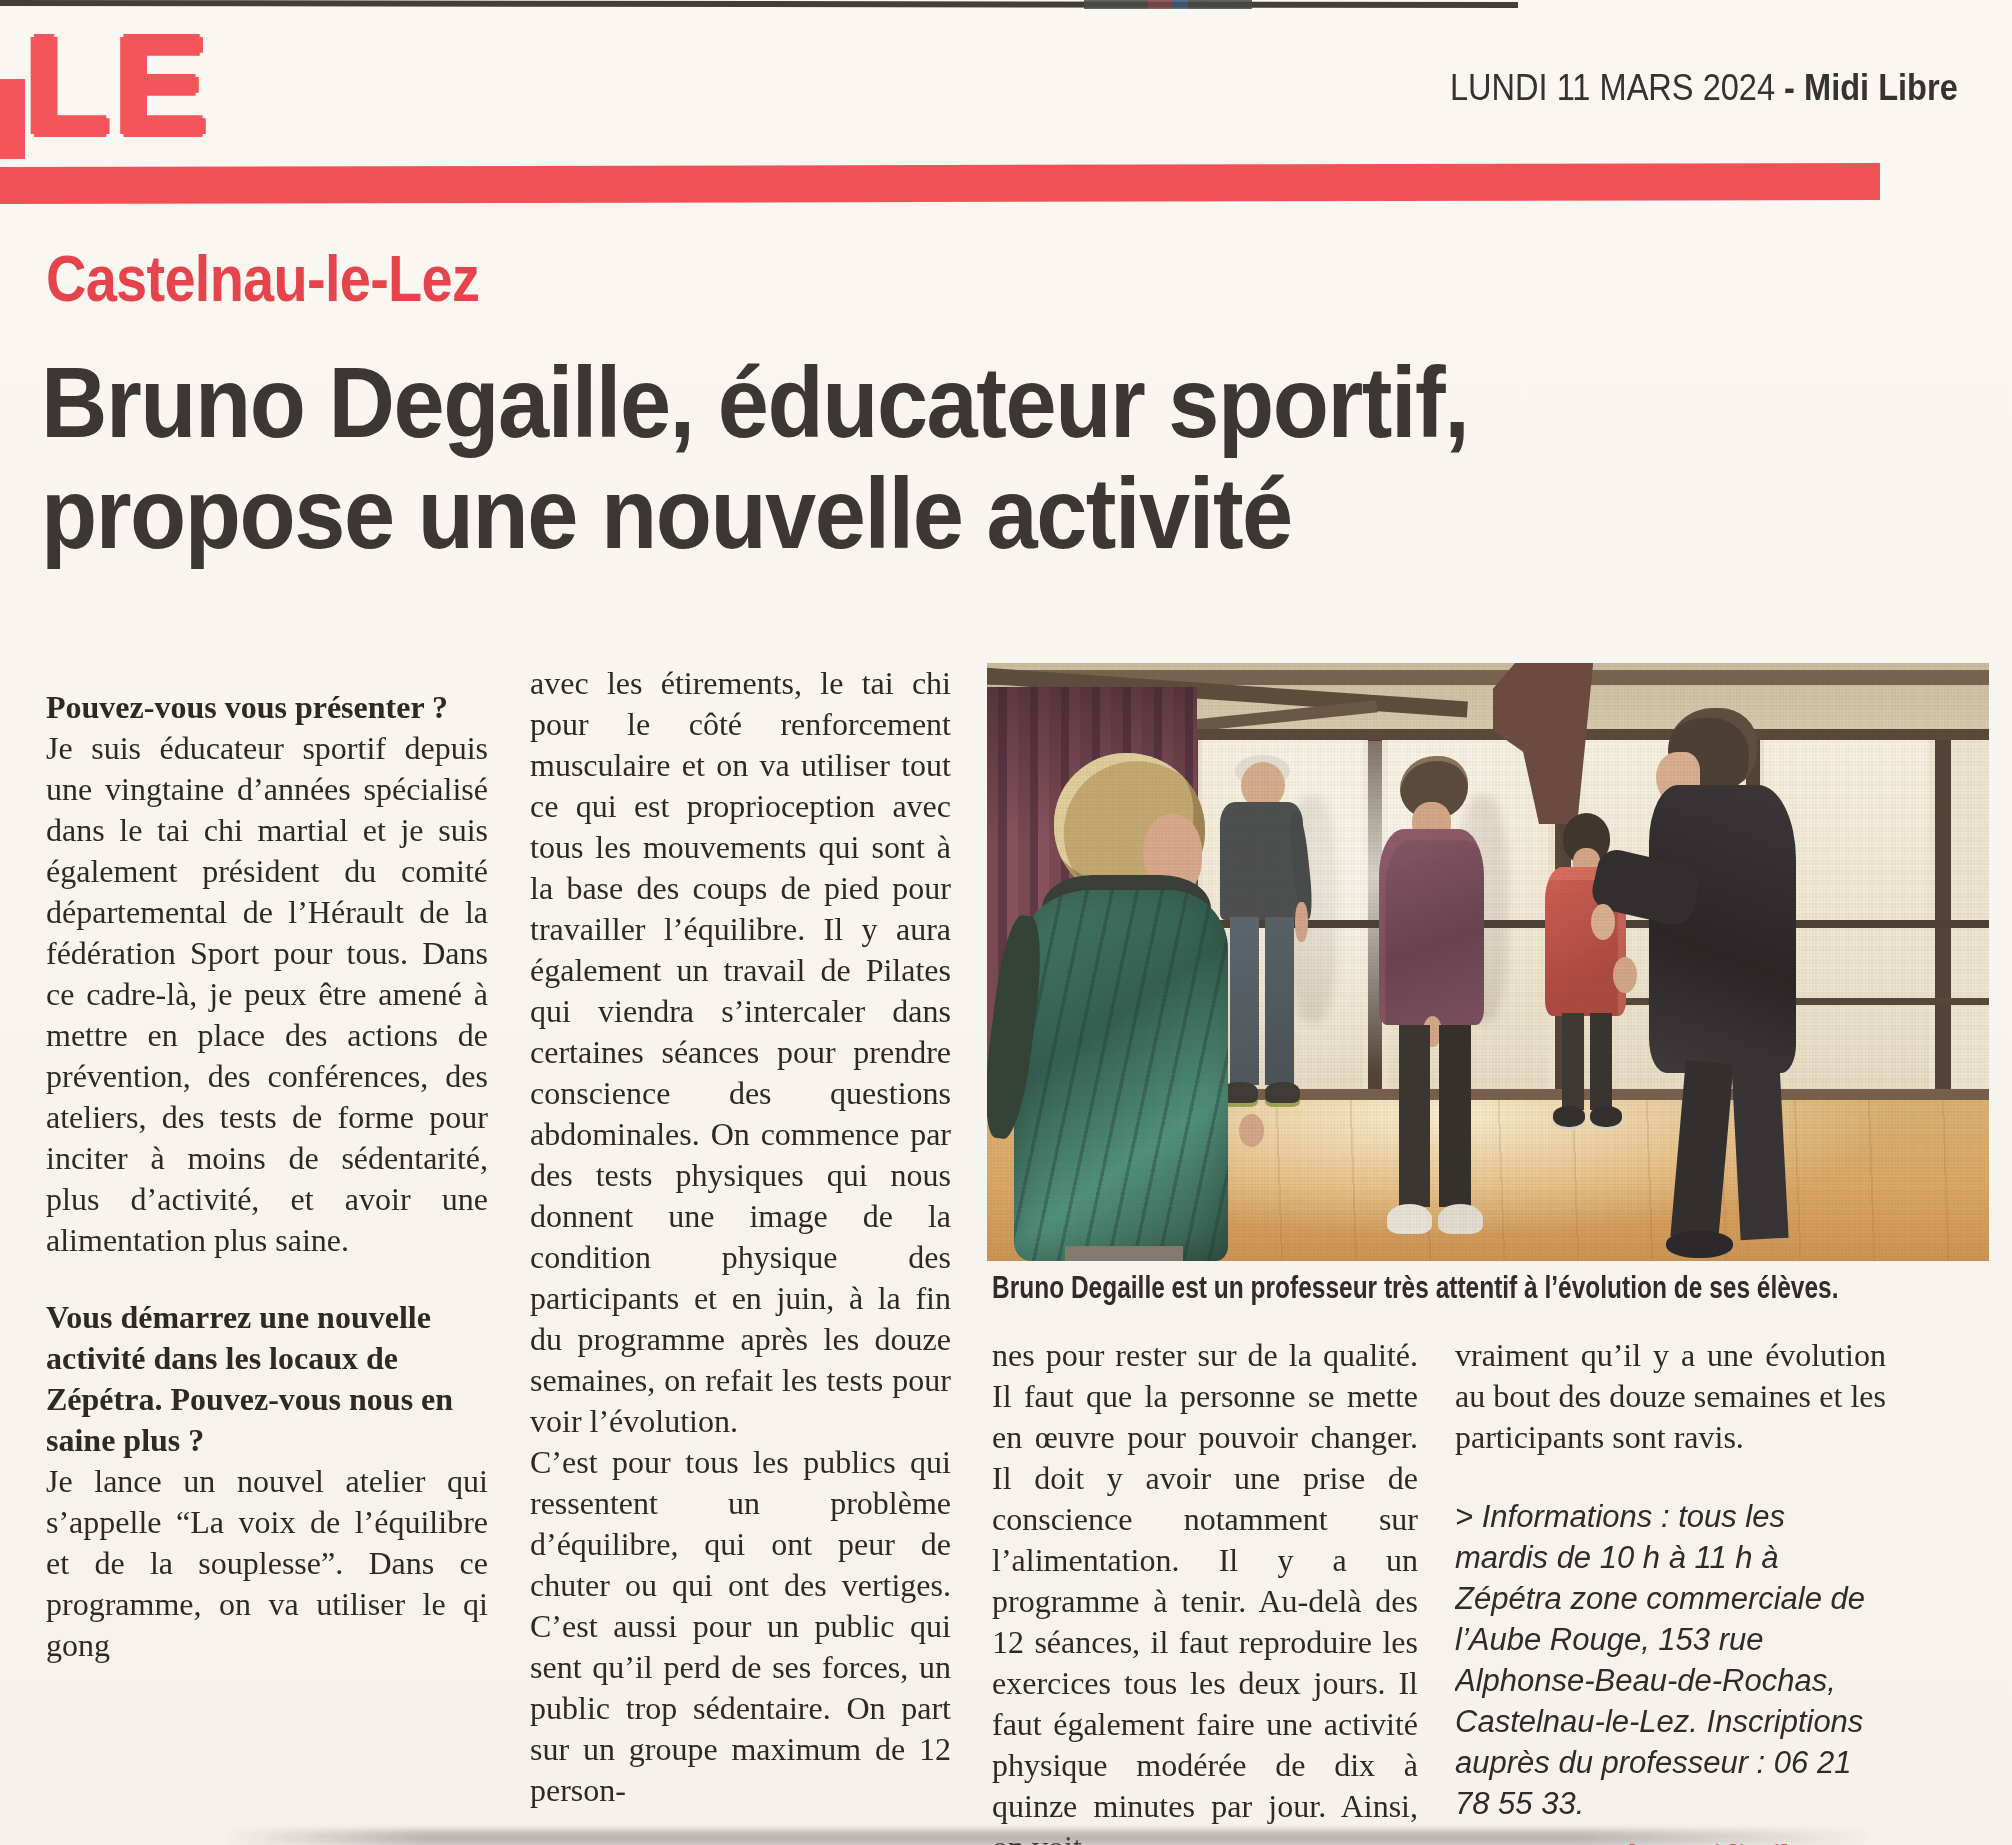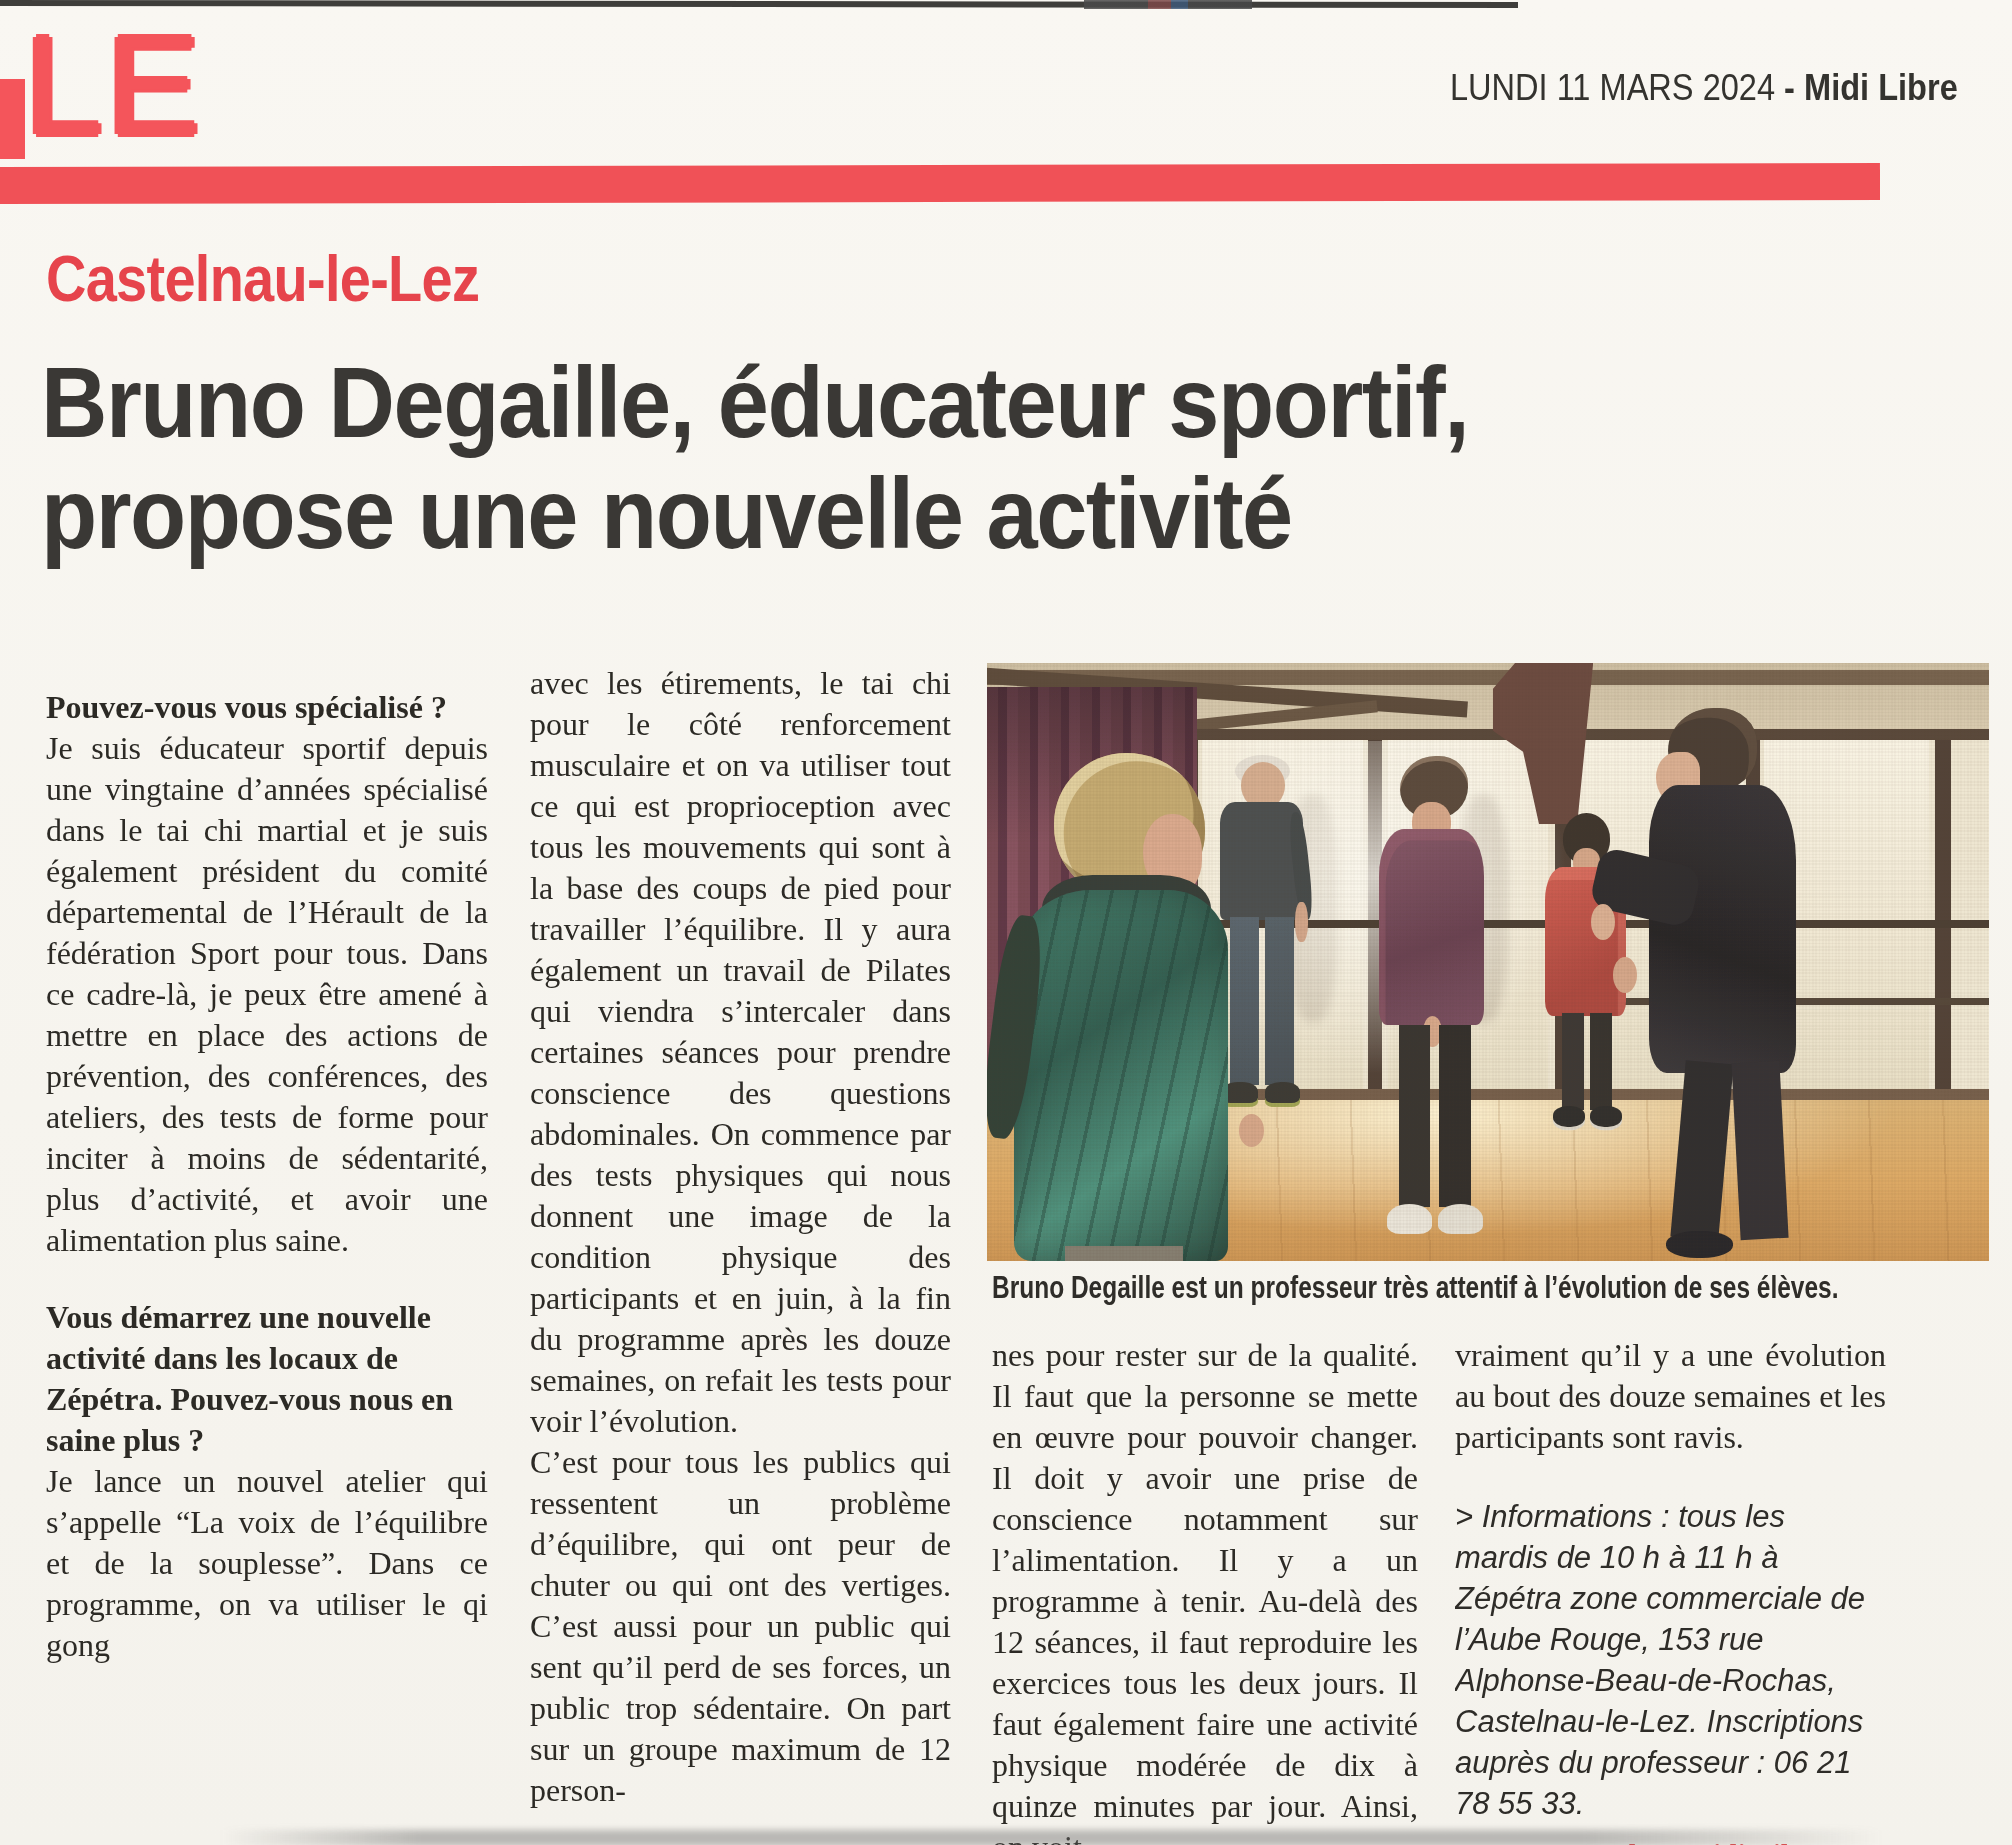--- a/index.html
+++ b/index.html
@@ -4,21 +4,21 @@
 <style>
   html,body{margin:0;padding:0;}
   .page{position:relative;width:2012px;height:1845px;background:linear-gradient(180deg,#f9f7f2,#f6f4ee 60%,#f4f2ec);overflow:hidden;font-family:"Liberation Sans",sans-serif;}
 
   
   .top-edge{position:absolute;left:0;top:0;width:1518px;height:5.7px;background:#3f3e3b;transform:rotate(0.08deg);transform-origin:left top;}
   .top-smudge{position:absolute;left:1084px;top:0;width:168px;height:9px;background:linear-gradient(90deg,#4a4a4a 0 38%,#7c4747 38% 52%,#3d5878 52% 62%,#474747 62% 100%);opacity:.85;}
   .bottom-shadow{position:absolute;left:221px;top:1830px;width:1661px;height:15.5px;background:linear-gradient(90deg,rgba(105,105,105,0),rgba(105,105,105,.42) 12%,rgba(105,105,105,.42) 82%,rgba(105,105,105,0));filter:blur(3.3px);}
 
   
-  .masthead-le{position:absolute;left:24.5px;top:18px;color:#f4555b;font-size:141px;line-height:135px;font-weight:normal;letter-spacing:3.3px;text-shadow:3.3px 0 0 currentColor,-3.3px 0 0 currentColor,0 3.3px 0 currentColor,0 -3.3px 0 currentColor;}
+  .masthead-le{position:absolute;left:24.5px;top:18px;color:#f4555b;font-size:141px;line-height:135px;font-weight:bold;letter-spacing:3.3px;text-shadow:3.3px 0 0 currentColor,-3.3px 0 0 currentColor,0 3.3px 0 currentColor,0 -3.3px 0 currentColor;}
   .masthead-frag{position:absolute;left:0;top:79px;width:24.5px;height:80px;background:#f4555b;}
 
   .dateline{position:absolute;left:1391px;top:67px;width:491px;text-align:right;font-size:37px;color:#34332f;transform:scaleX(0.88);transform-origin:right center;white-space:nowrap;}
   .dateline .brand{font-weight:bold;}
 
   .red-bar{position:absolute;left:0;top:167px;width:1880px;height:37px;background:#f05157;transform:rotate(-0.12deg);transform-origin:left center;}
 
   .kicker{position:absolute;left:46px;top:244px;color:#e6444c;font-weight:bold;font-size:65px;line-height:70px;letter-spacing:-0.8px;transform:scaleX(0.86);transform-origin:left top;white-space:nowrap;}
 
   .headline{position:absolute;left:41px;top:347px;color:#3a3835;font-weight:bold;font-size:100px;line-height:111px;letter-spacing:-1.6px;transform:scaleX(0.92);transform-origin:left top;white-space:nowrap;}
@@ -141,21 +141,21 @@
   <div class="red-bar"></div>
 
   <div class="kicker">Castelnau-le-Lez</div>
 
   <div class="headline">
     <div>Bruno Degaille, éducateur sportif,</div>
     <div>propose une nouvelle activité</div>
   </div>
 
   <div class="bodycol col1">
-    <p class="qhead">Pouvez-vous vous spécialisé ?</p>
+    <p class="qhead">Pouvez-vous vous présenter ?</p>
     <p>Je suis éducateur sportif depuis une vingtaine d’années spécialisé dans le tai chi martial et je suis également président du comité départemental de l’Hérault de la fédération Sport pour tous. Dans ce cadre-là, je peux être amené à mettre en place des actions de prévention, des conférences, des ateliers, des tests de forme pour inciter à moins de sédentarité, plus d’activité, et avoir une alimentation plus saine.</p>
     <p class="qhead">Vous démarrez une nouvelle activité dans les locaux de Zépétra. Pouvez-vous nous en saine plus ?</p>
     <p>Je lance un nouvel atelier qui s’appelle “La voix de l’équilibre et de la souplesse”. Dans ce programme, on va utiliser le qi gong</p>
   </div>
 
   <div class="bodycol col2">
     <p>avec les étirements, le tai chi pour le côté renforcement musculaire et on va utiliser tout ce qui est proprioception avec tous les mouvements qui sont à la base des coups de pied pour travailler l’équilibre. Il y aura également un travail de Pilates qui viendra s’intercaler dans certaines séances pour prendre conscience des questions abdominales. On commence par des tests physiques qui nous donnent une image de la condition physique des participants et en juin, à la fin du programme après les douze semaines, on refait les tests pour voir l’évolution.</p>
     <p>C’est pour tous les publics qui ressentent un problème d’équilibre, qui ont peur de chuter ou qui ont des vertiges. C’est aussi pour un public qui sent qu’il perd de ses forces, un public trop sédentaire. On part sur un groupe maximum de 12 person-</p>
   </div>
 

